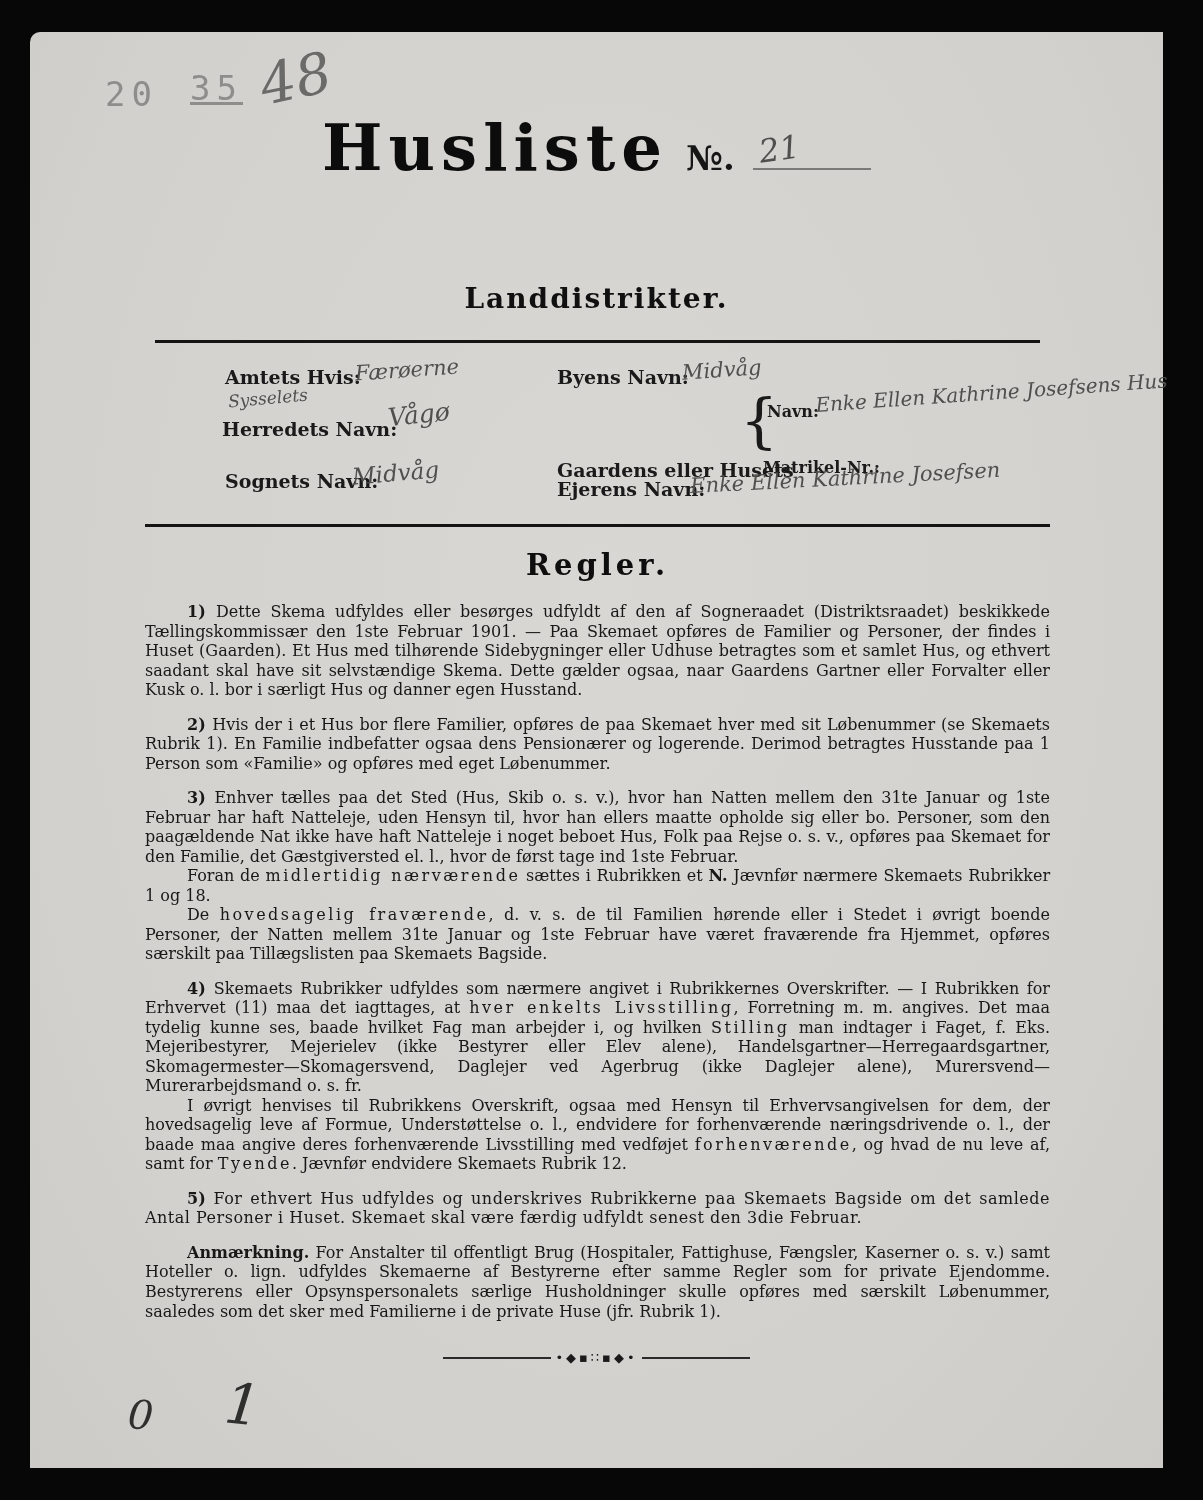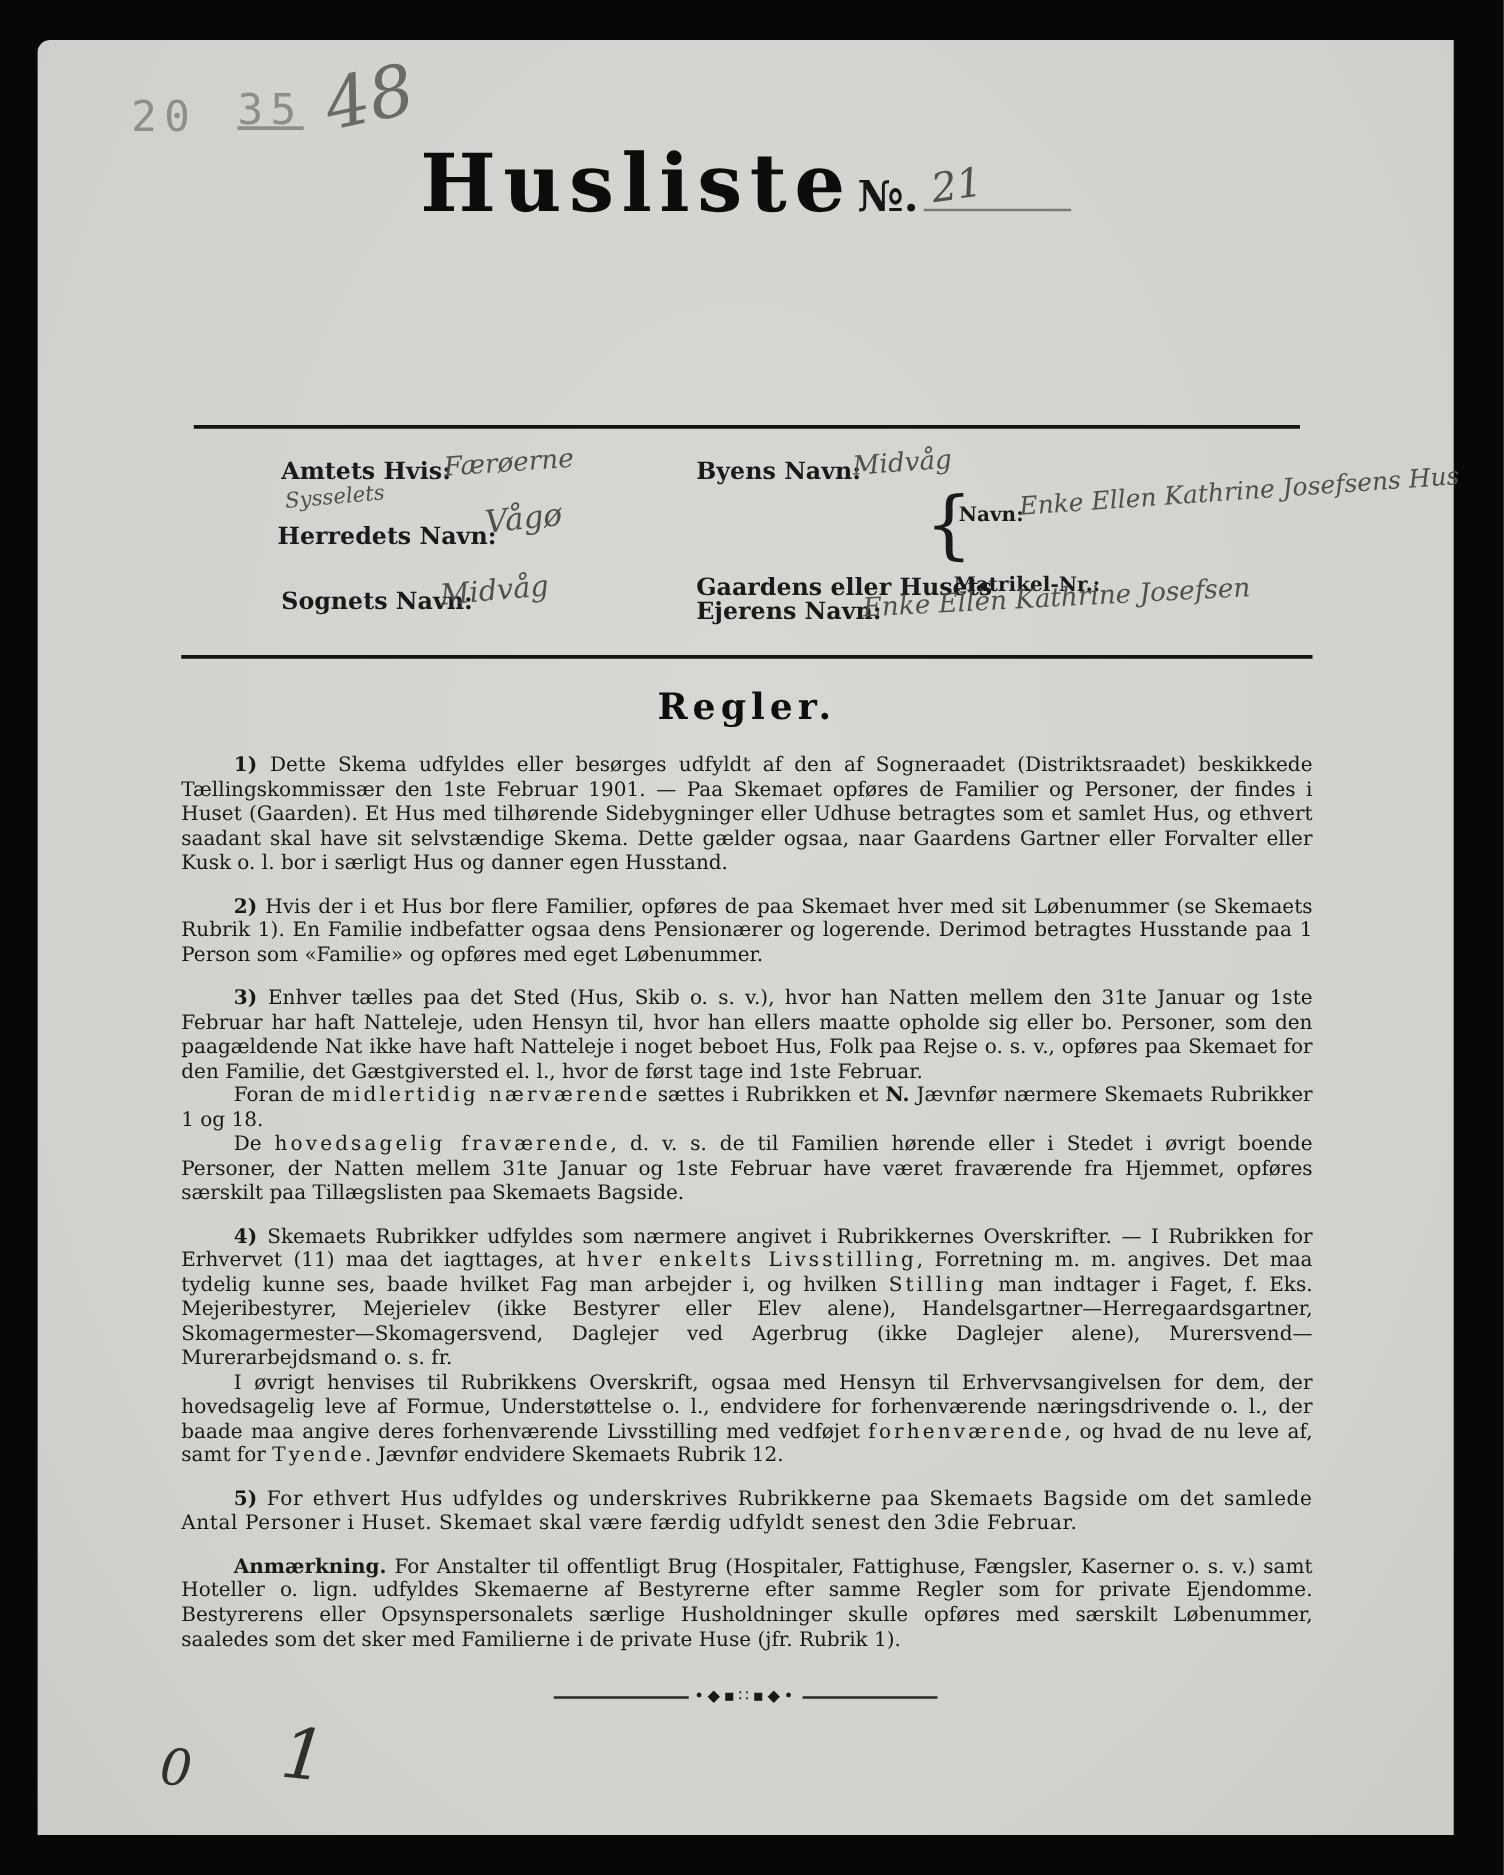--- a/index.html
+++ b/index.html
@@ -14,21 +14,21 @@
     background:#d5d4d1;
     background-image:radial-gradient(ellipse at 50% 40%, #d8d7d4 0%, #d2d1ce 70%, #cccbc8 100%);
     border-top-left-radius:10px;
     color:#161616;
   }
   .abs{position:absolute;}
   
   .pencil{font-family:"DejaVu Sans Mono",monospace;color:#8d8d8b;font-size:34px;letter-spacing:6px;}
   .hw{font-family:"DejaVu Serif",serif;font-style:italic;color:#4f4f4e;}
   
-  .title-row{position:absolute;left:0;top:78px;width:100%;display:flex;justify-content:center;align-items:baseline;gap:4px;}
+  .title-row{position:absolute;left:0;top:78px;width:100%;display:flex;justify-content:center;align-items:baseline;gap:18px;}
   .title-main{font-size:64px;font-weight:bold;letter-spacing:6px;color:#0c0c0c;}
   .title-no{font-size:34px;font-weight:bold;}
   .title-no-slot{display:inline-block;width:118px;height:40px;border-bottom:2px solid #7a7a78;position:relative;}
   .title-no-slot .no-val{position:absolute;left:6px;bottom:0px;font-size:32px;transform:rotate(-8deg);}
   .subtitle1{position:absolute;left:0;top:188px;width:100%;text-align:center;font-size:30px;font-weight:bold;color:#101010;}
   .subtitle1 sup{font-size:17px;}
   .subtitle2{position:absolute;left:0;top:250px;width:100%;text-align:center;font-size:28px;font-weight:bold;letter-spacing:2px;color:#101010;}
   .hr{position:absolute;background:#141414;height:3px;}
   
   .flabel{font-weight:bold;font-size:19px;white-space:nowrap;color:#1a1a1a;}
@@ -61,20 +61,21 @@
   <span class="abs hw" style="left:230px;top:14px;font-size:56px;transform:rotate(-12deg);color:#6a6a68;">48</span>
 
   <div class="title-row">
     <span class="title-main">Husliste</span>
     <span class="title-no">№.</span>
     <span class="title-no-slot">
       <span class="hw no-val">21</span>
     </span>
   </div>
 
+  <div class="subtitle2">Landdistrikter.</div>
 
   <div class="hr" style="left:125px;top:308px;width:885px;"></div>
 
   <span class="abs flabel" style="left:195px;top:334px;">Amtets Hvis:</span>
   <span class="abs hw" style="left:325px;top:326px;font-size:21px;transform:rotate(-4deg);">Færøerne</span>
 
   <span class="abs hw" style="left:198px;top:356px;font-size:17px;transform:rotate(-5deg);">Sysselets</span>
   <span class="abs flabel" style="left:192px;top:386px;">Herredets Navn:</span>
   <span class="abs hw" style="left:358px;top:368px;font-size:25px;transform:rotate(-6deg);">Vågø</span>
 

